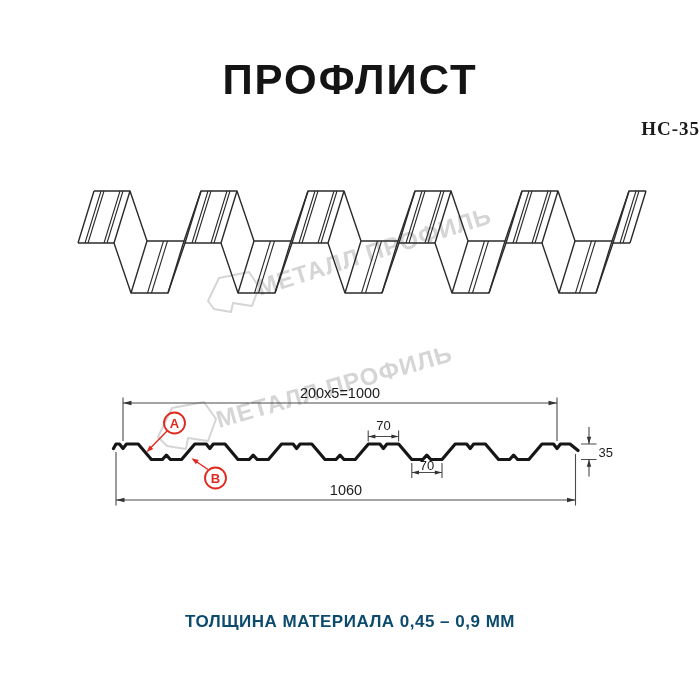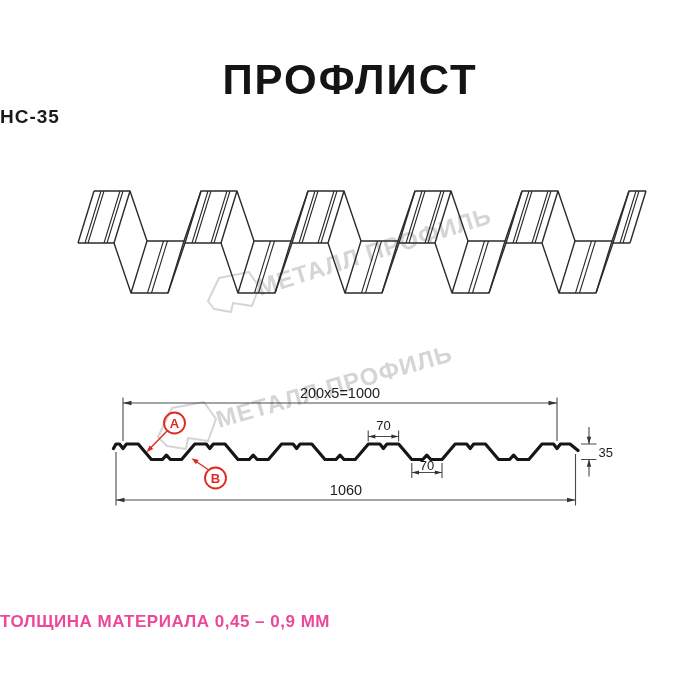--- a/index.html
+++ b/index.html
@@ -5,26 +5,26 @@
   html,body{margin:0;padding:0;}
   body{
     width:700px;height:700px;position:relative;background:#ffffff;
     font-family:"Liberation Sans", sans-serif;overflow:hidden;
   }
   .page-title{
     position:absolute;top:56px;left:0;width:700px;text-align:center;
     font-size:42px;font-weight:700;letter-spacing:2px;color:#141414;
   }
   .page-subtitle{
-    position:absolute;top:106px;left:0;width:700px;text-align:left;
-    font-size:19px;font-weight:700;letter-spacing:1px;color:#1a1a1a;
+    position:absolute;top:118px;left:0;width:700px;text-align:right;
+    font-size:19px;font-weight:700;letter-spacing:1px;color:#1a1a1a;font-family:Liberation Serif, serif;
   }
   .footer-note{
-    position:absolute;top:612px;left:0;width:700px;text-align:left;
-    font-size:17px;font-weight:600;letter-spacing:0.5px;color:#ec4899;
+    position:absolute;top:612px;left:0;width:700px;text-align:center;
+    font-size:17px;font-weight:600;letter-spacing:0.5px;color:#0c4a6e;
   }
   svg text{font-family:"Liberation Sans", sans-serif;}
   .dim-text{font-size:14.5px;fill:#1c1c1c;}
   .dim-text-sm{font-size:13px;fill:#1c1c1c;}
   .wm-text{font-size:24px;font-weight:700;fill:#d5d5d5;letter-spacing:1px;}
   .red-letter{font-size:13px;font-weight:700;fill:#e02a20;}
 </style>
 </head>
 <body>
 

